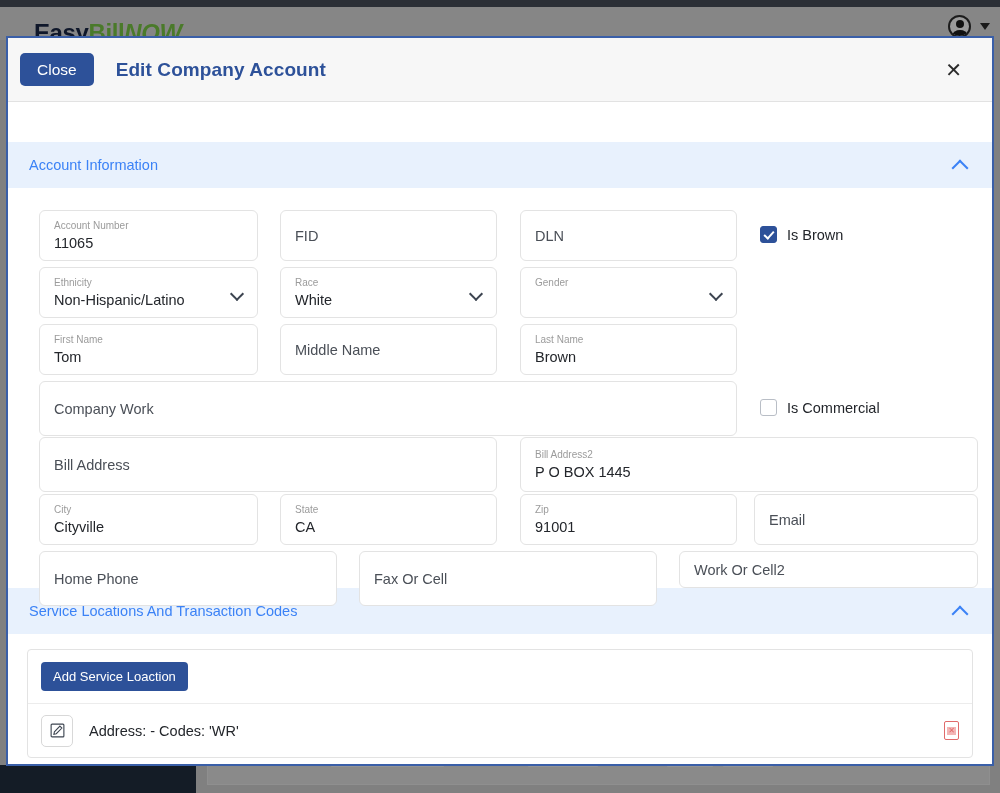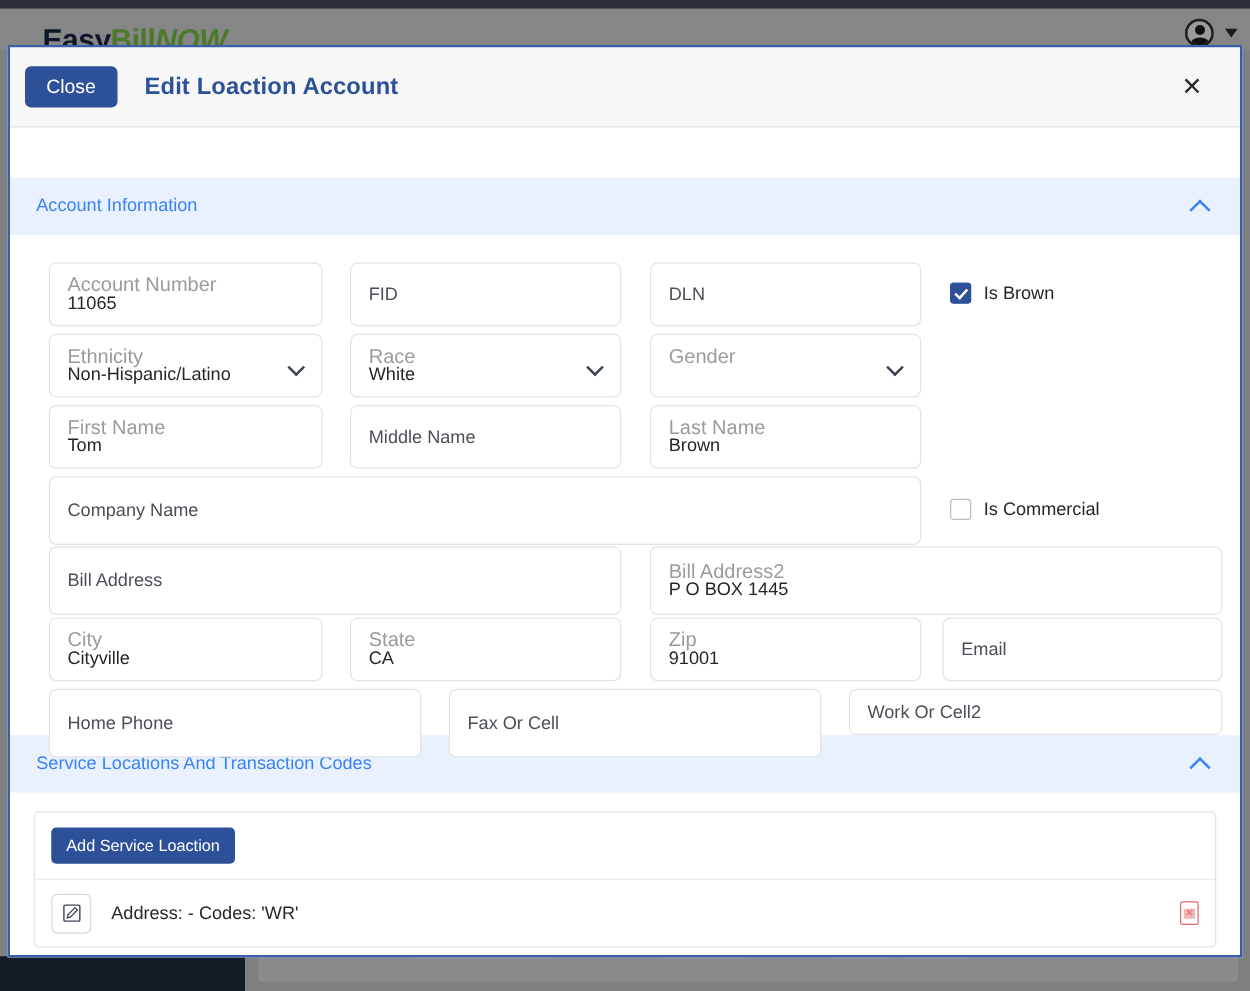--- a/index.html
+++ b/index.html
@@ -142,21 +142,21 @@
 
   .fld {
     position: absolute;
     border: 1px solid #e3e3e3;
     border-radius: 6px;
     background: #fff;
     height: 51px;
   }
   .fld .lbl {
     position: absolute; left: 14px; top: 9px;
-    font-size: 16px; color: #9b9b9b;
+    font-size: 10px; color: #9b9b9b;
   }
   .fld .val {
     position: absolute; left: 14px; bottom: 9px;
     font-size: 14.5px; color: #23262b;
   }
   .fld.empty .ph {
     position: absolute; left: 14px; top: 50%;
     transform: translateY(-50%);
     font-size: 14.5px; color: #4a4f57;
   }
@@ -255,21 +255,21 @@
   <div class="ghost-bar"></div>
   <div class="ghost-chip" style="left:330px; width:115px;"></div>
   <div class="ghost-chip" style="left:527px; width:72px; top:755px; height:12px;"></div>
   <div class="ghost-chip" style="left:666px; width:48px;"></div>
   <div class="ghost-chip" style="left:722px; width:52px;"></div>
 
   <div id="modal">
 
     <div class="modal-header">
       <button class="close-btn">Close</button>
-      <div class="modal-title">Edit Loaction Account</div>
+      <div class="modal-title">Edit Company Account</div>
       <button class="modal-x">✕</button>
     </div>
 
     <div class="modal-body">
 
       <div class="section-head">
         <span class="section-head-title">Account Information</span>
         <span class="chev"></span>
       </div>
 
@@ -312,21 +312,21 @@
         </div>
         <div class="fld empty" style="left:272px; top:136px; width:217px;">
           <span class="ph">Middle Name</span>
         </div>
         <div class="fld" style="left:512px; top:136px; width:217px;">
           <span class="lbl">Last Name</span>
           <span class="val">Brown</span>
         </div>
 
         <div class="fld empty" style="left:31px; top:193px; width:698px; height:55px;">
-          <span class="ph">Company Name</span>
+          <span class="ph">Company Work</span>
         </div>
         <div class="chk-wrap" style="left:752px; top:211px;">
           <span class="chk"></span>
           <span class="chk-label">Is Commercial</span>
         </div>
 
         <div class="fld empty" style="left:31px; top:249px; width:458px; height:55px;">
           <span class="ph">Bill Address</span>
         </div>
         <div class="fld" style="left:512px; top:249px; width:458px; height:55px;">

